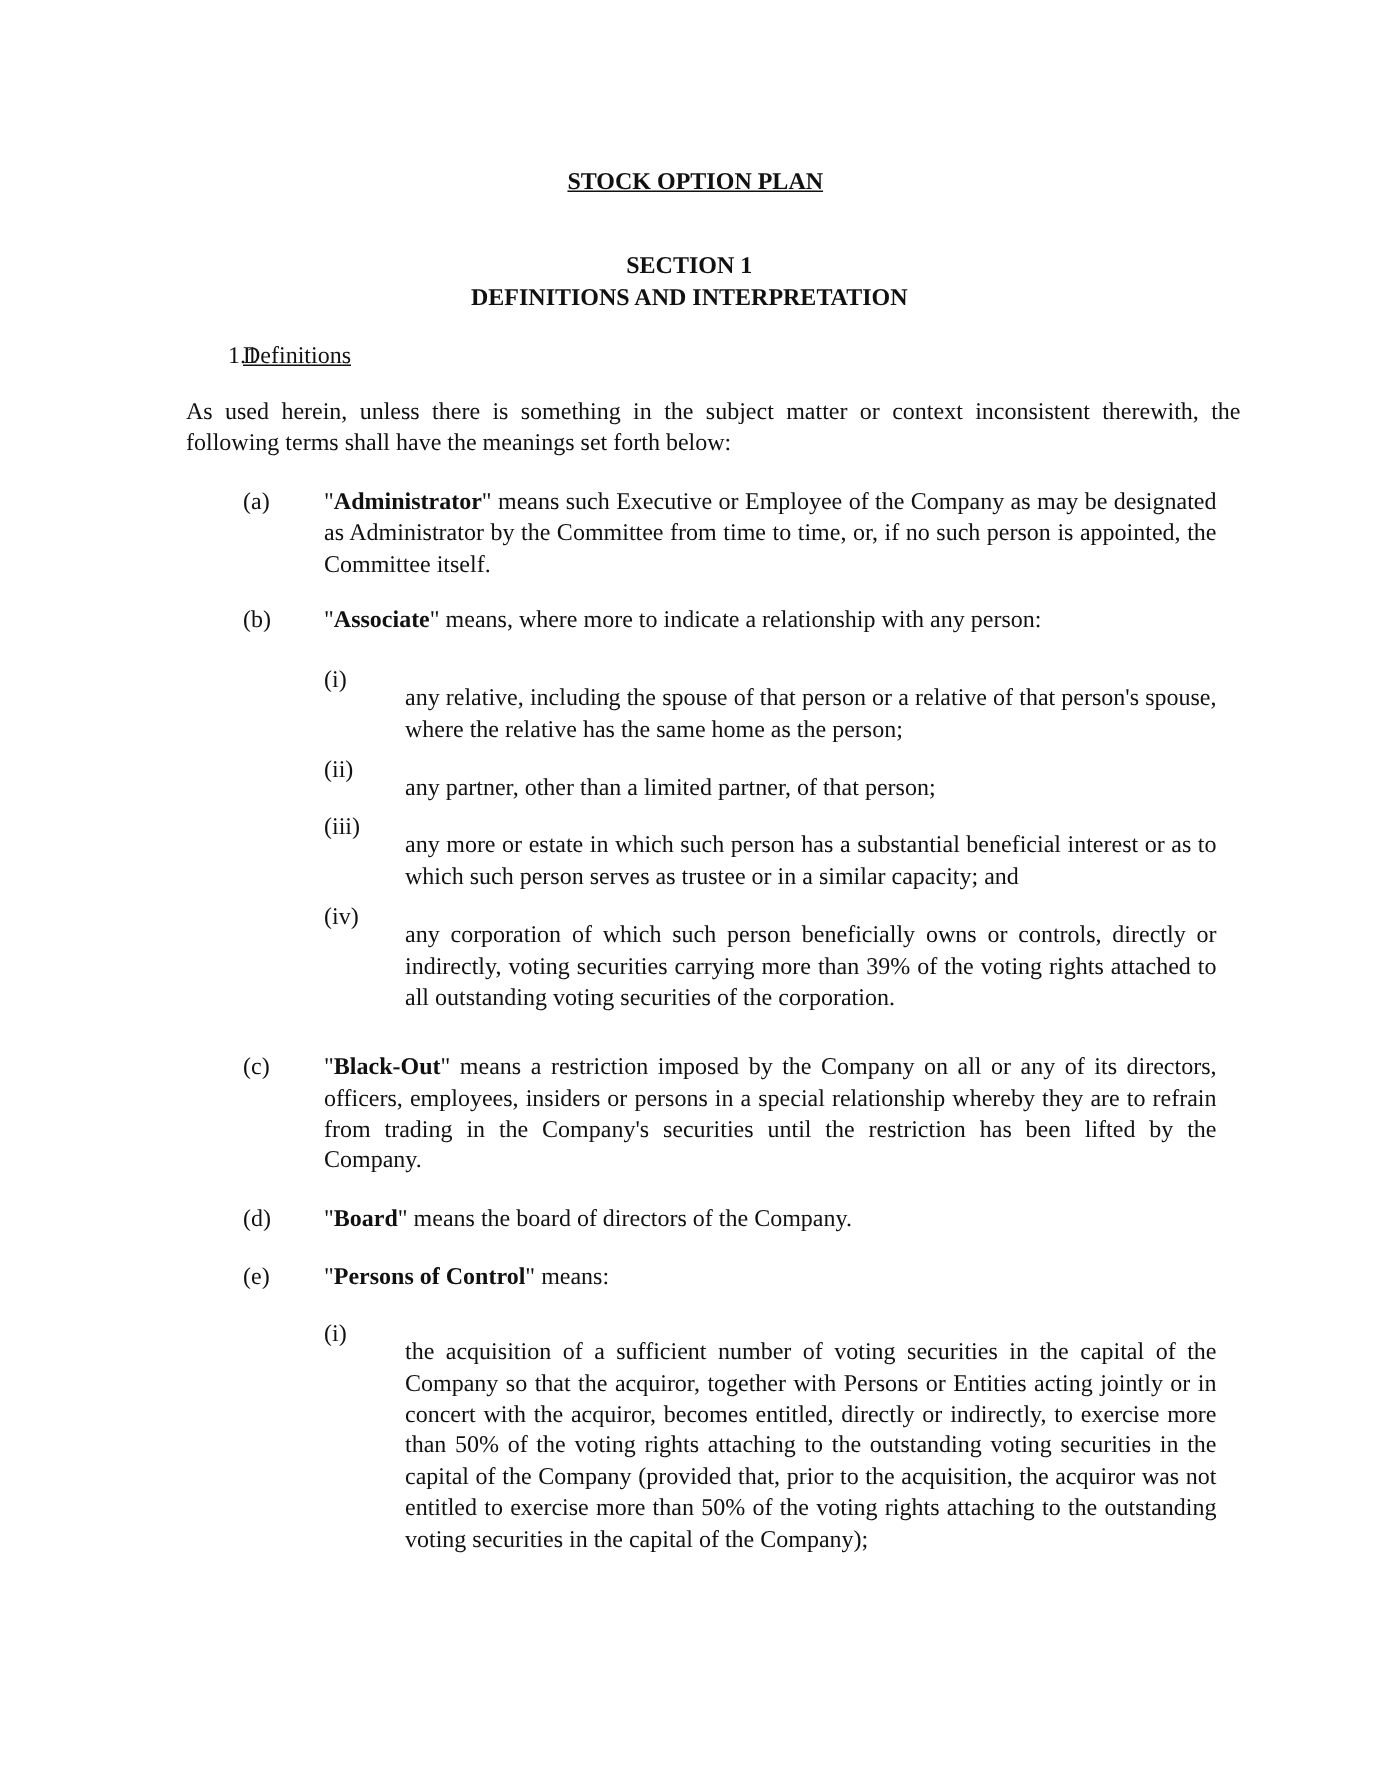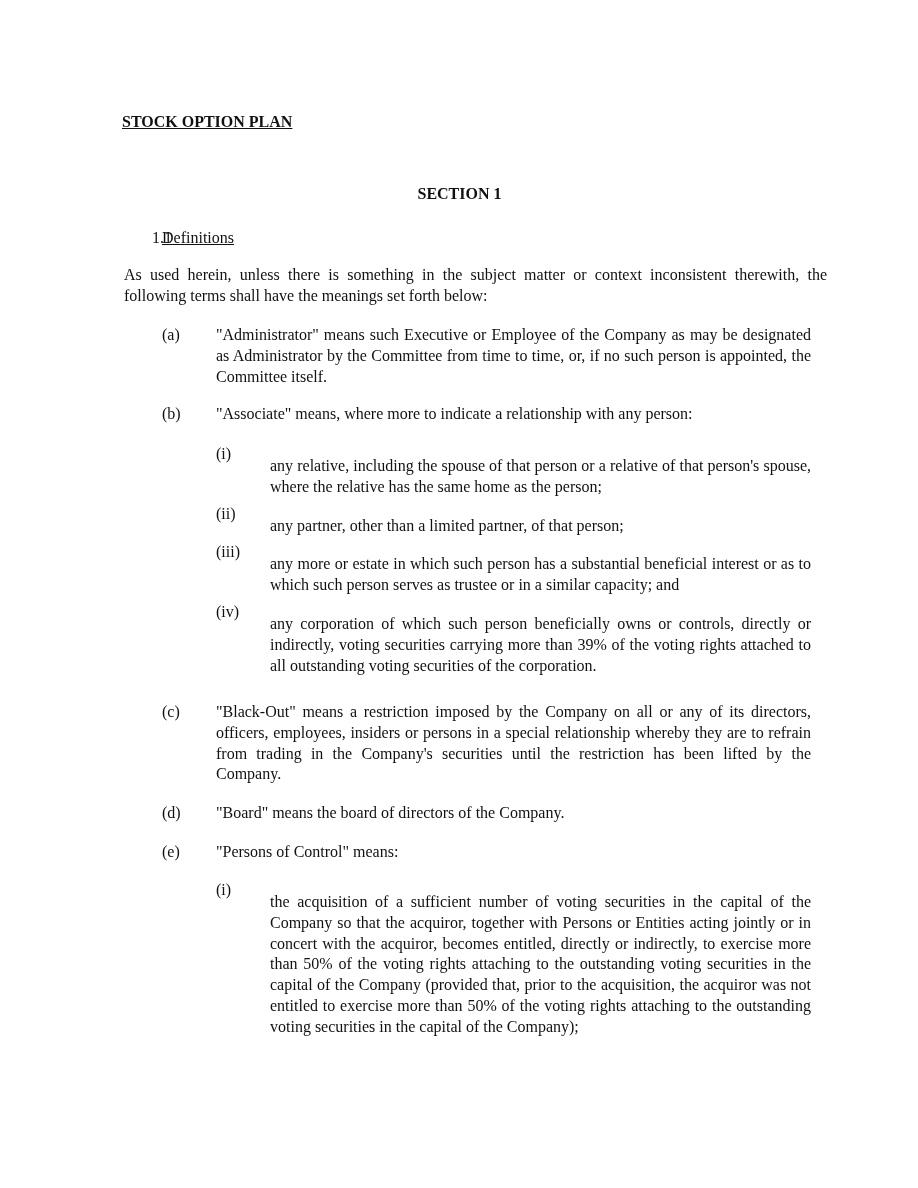--- a/index.html
+++ b/index.html
@@ -19,33 +19,33 @@
     }
     .page {
       position: absolute;
       left: 108px;
       top: 0;
       width: 703px;
     }
     .doc-title {
       position: absolute;
       top: 112px;
-      left: 14px;
+      left: 4px;
       width: 703px;
+      text-align: center;
       font-weight: bold;
       text-decoration: underline;
     }
     .section-heading {
       position: absolute;
       top: 167px;
       left: 0;
       width: 703px;
       text-align: center;
       font-weight: bold;
-      margin-top: 16px;
     }
     .section-heading div { line-height: 21px; }
     .subsection {
       position: absolute;
       top: 228px;
       left: 0;
       width: 703px;
     }
     .subsection .num {
       position: absolute;
@@ -93,32 +93,33 @@
       left: 0;
       top: 0;
     }
     .sub .text {
       position: absolute;
       left: 54px;
       top: 12px;
       width: 541px;
       text-align: justify;
     }
-    .term { font-weight: normal; }
+    .term { font-weight: bold; }
     
   </style>
 </head>
 <body>
 
 <div class="page">
 
   <div class="doc-title">STOCK OPTION PLAN</div>
 
   <div class="section-heading">
     <div>SECTION 1</div>
+    <div>DEFINITIONS AND INTERPRETATION</div>
   </div>
 
   <div class="subsection">
     <span class="num">1.1</span>
     <span class="title">Definitions</span>
   </div>
 
   <div class="intro">As used herein, unless there is something in the subject matter or context inconsistent therewith, the following terms shall have the meanings set forth below:</div>
 
   <div class="item" style="top:325px;">

